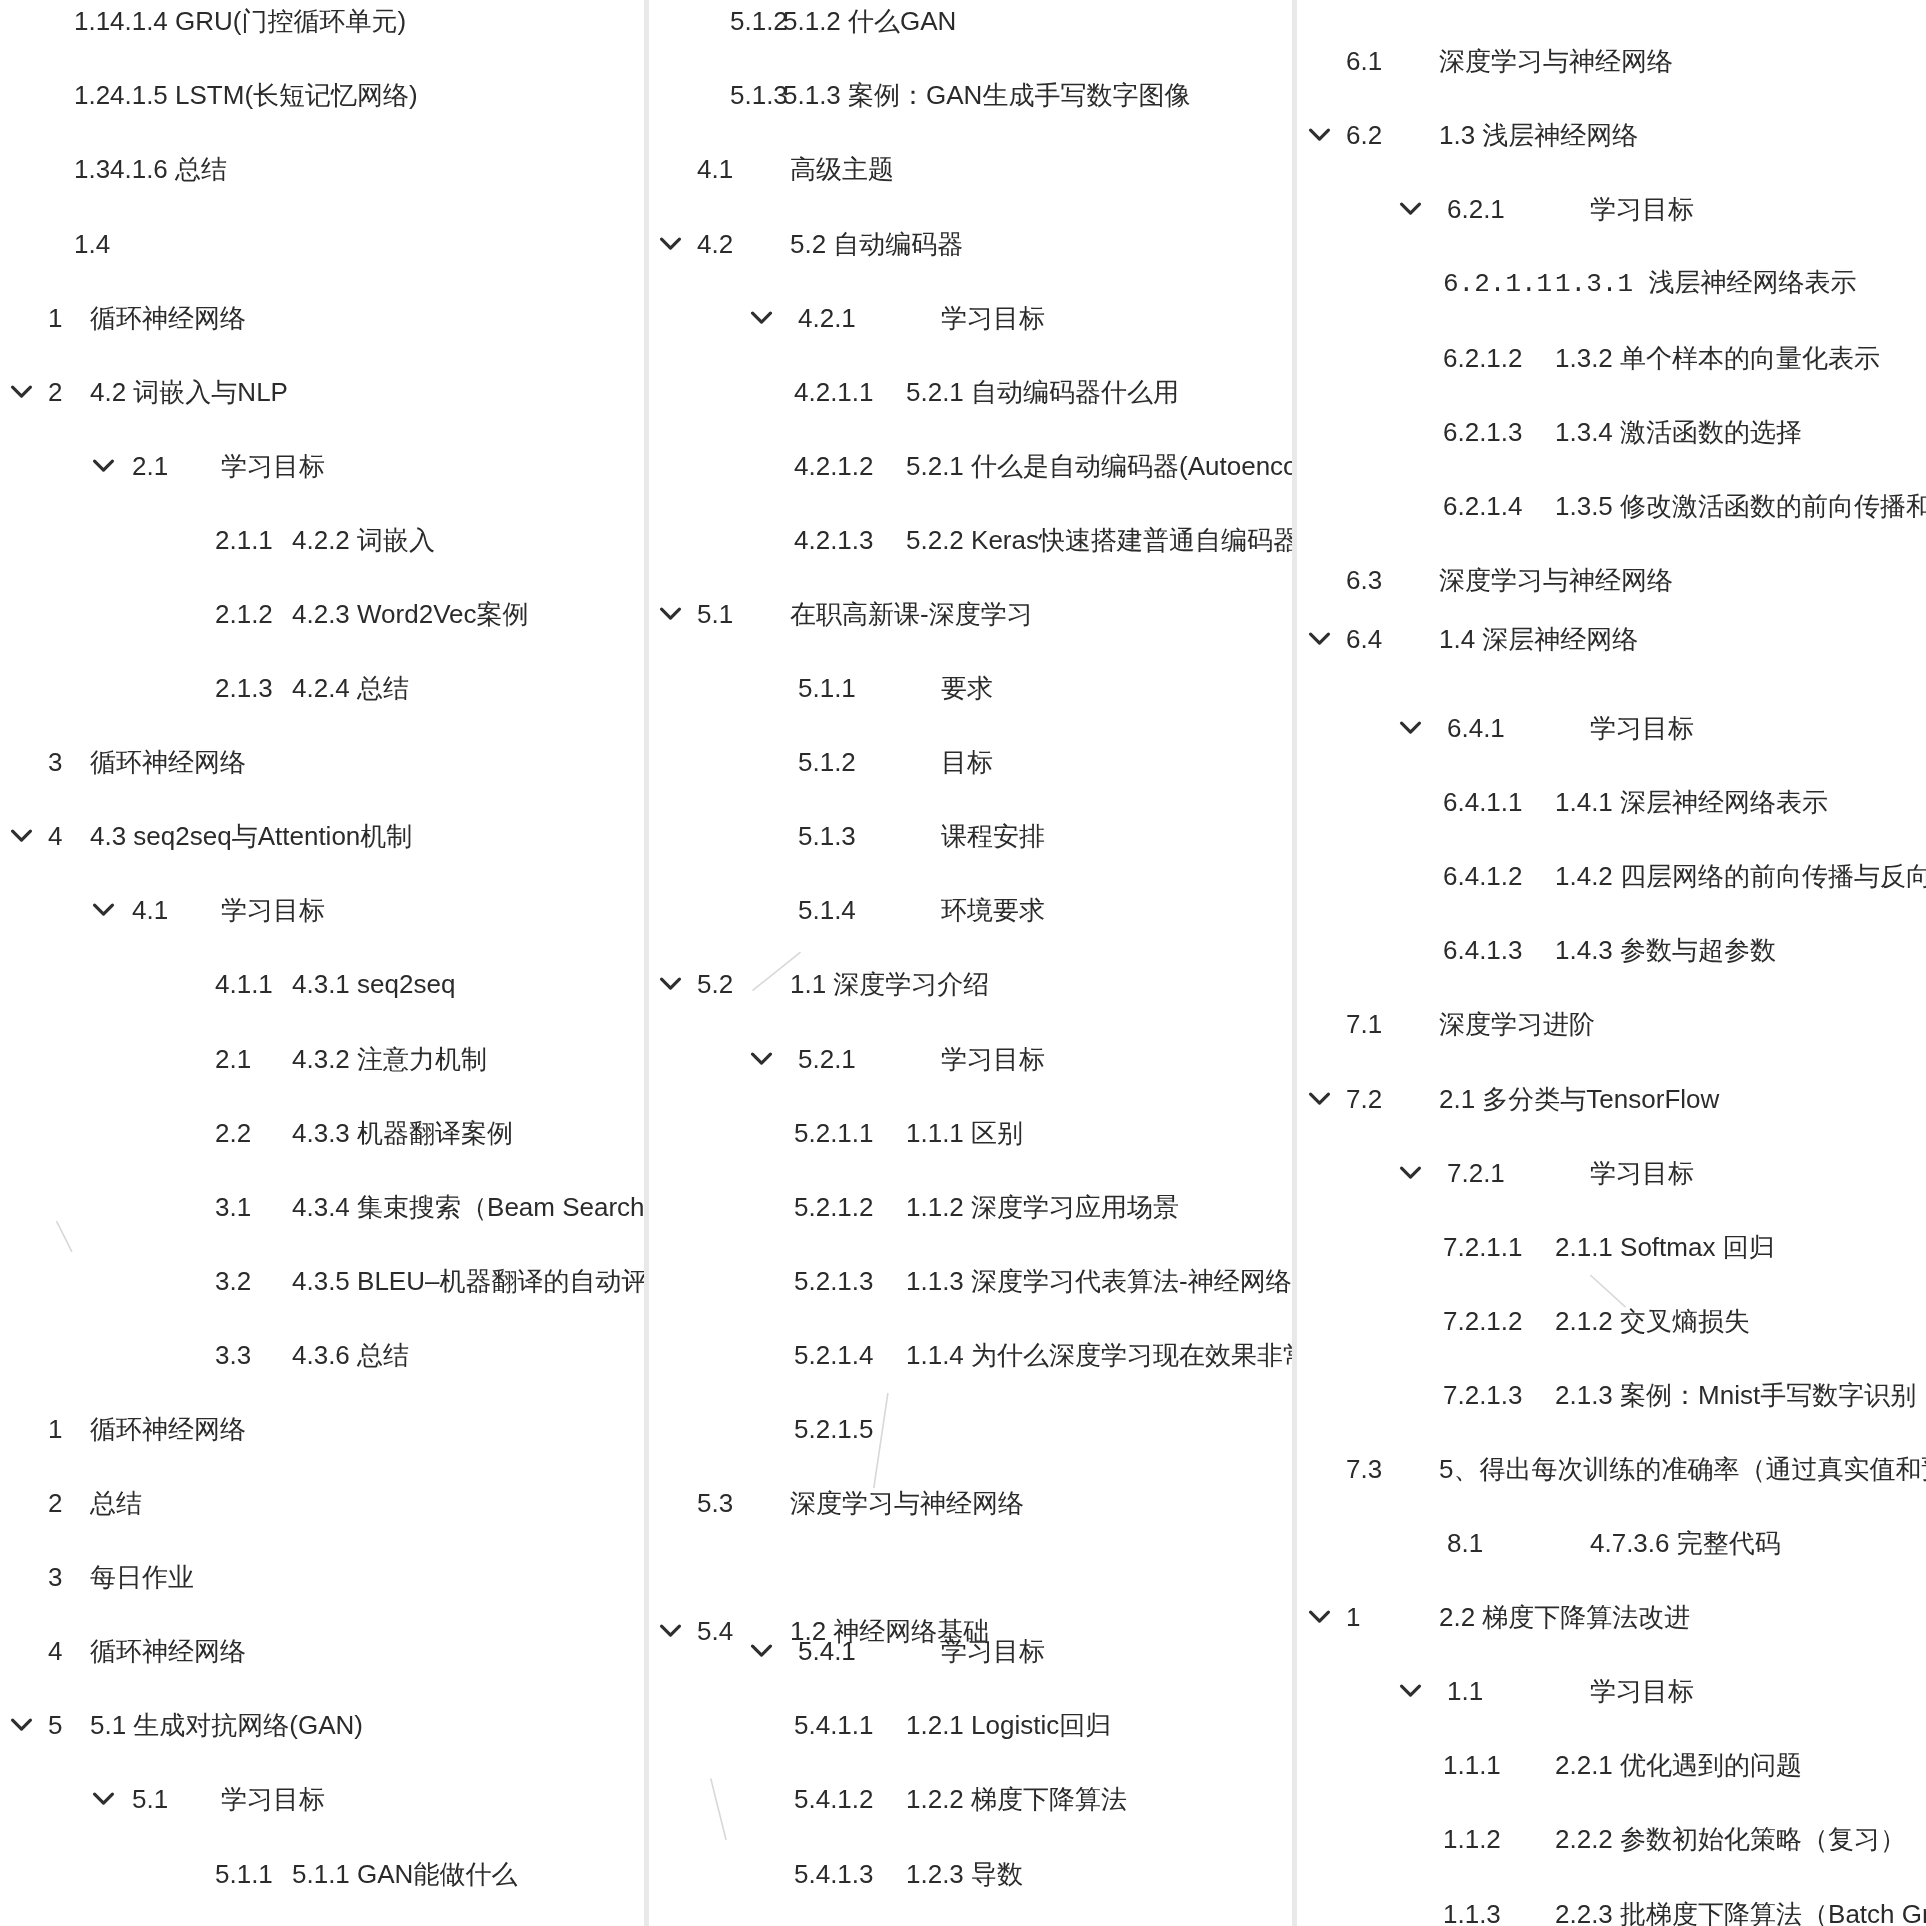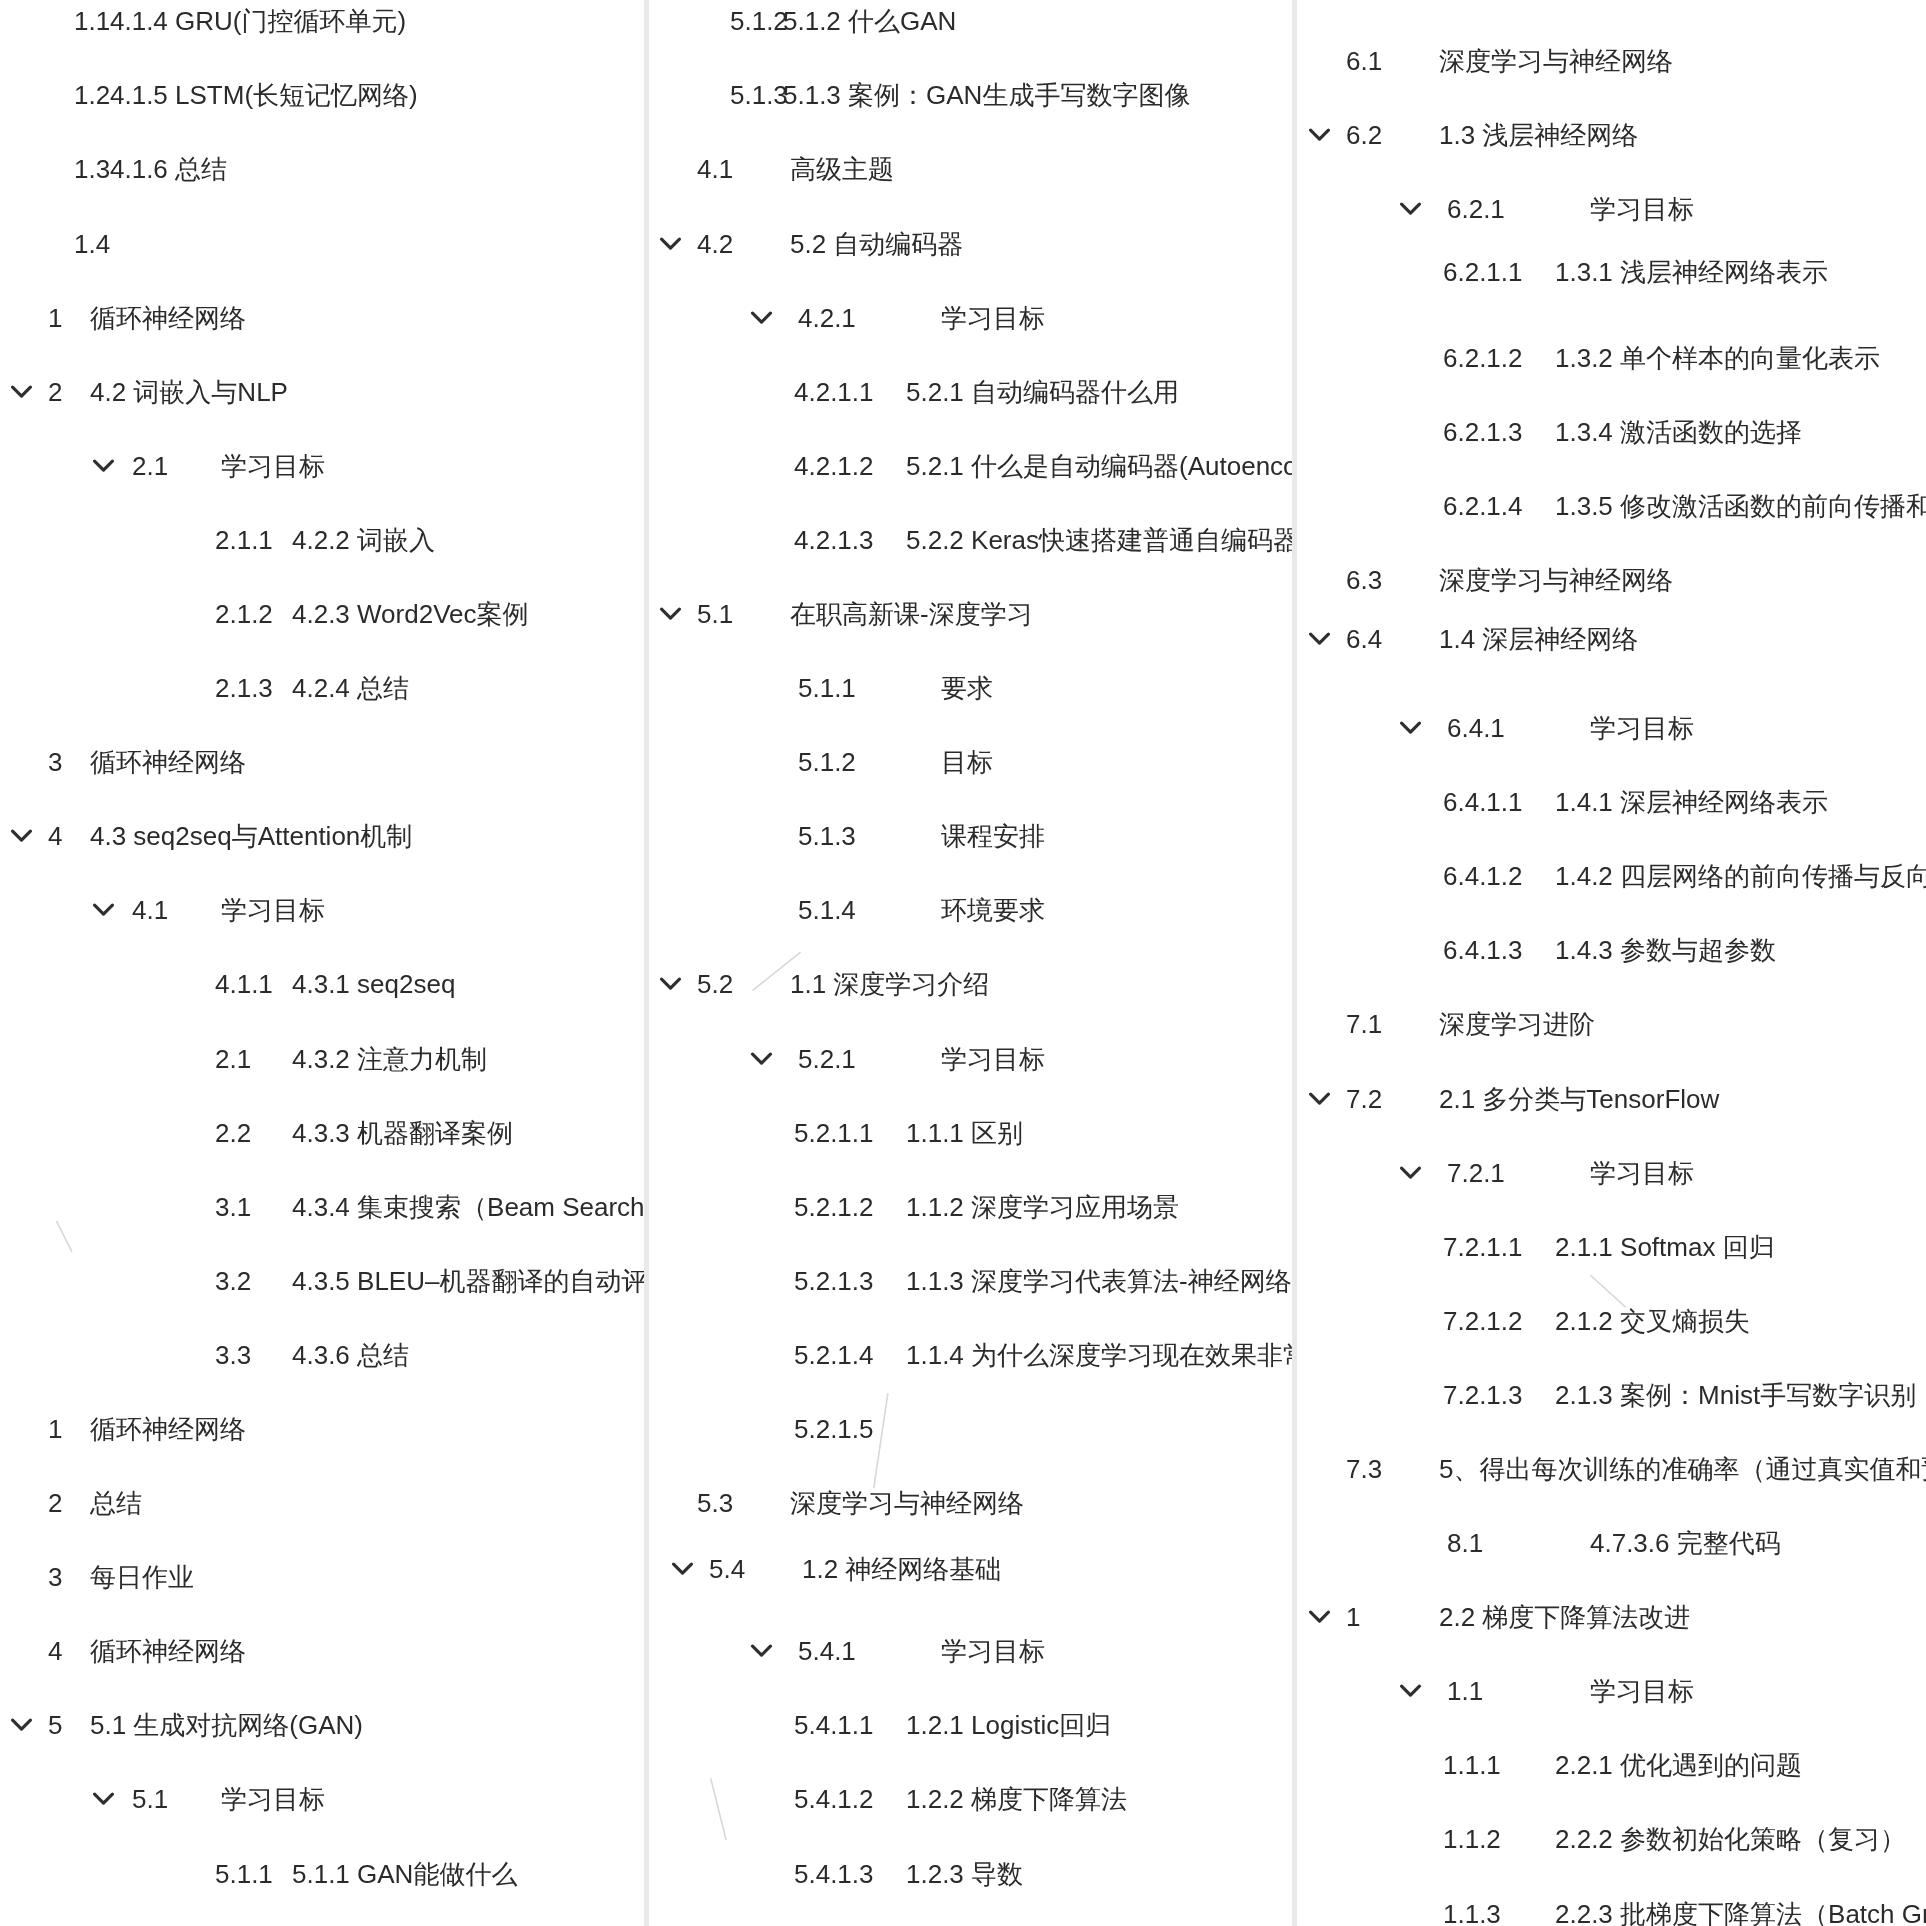--- a/index.html
+++ b/index.html
@@ -293,21 +293,21 @@
         <span class="title">1.1.4 为什么深度学习现在效果非常好</span>
       </div>
       <div class="row lv-3" style="top: 1392px;">
         <span class="num">5.2.1.5</span>
         <span class="title"></span>
       </div>
       <div class="row lv-1" style="top: 1466px;">
         <span class="num">5.3</span>
         <span class="title">深度学习与神经网络</span>
       </div>
-      <div class="row lv-1" style="top: 1532px; margin-left: 12px;">
+      <div class="row lv-1" style="top: 1594px;">
         <span class="chev">
           <svg width="23" height="15.4" viewBox="0 0 36 24" fill="none">
             <polyline points="4,5 18,19 32,5" stroke="#2f2f2f" stroke-width="5" stroke-linecap="round" stroke-linejoin="round"></polyline>
           </svg>
         </span>
         <span class="num">5.4</span>
         <span class="title">1.2 神经网络基础</span>
       </div>
       <div class="row lv-2" style="top: 1614px;">
         <span class="chev">
@@ -347,21 +347,21 @@
       </div>
       <div class="row lv-2" style="top: 132px;">
         <span class="chev">
           <svg width="23" height="15.4" viewBox="0 0 36 24" fill="none">
             <polyline points="4,5 18,19 32,5" stroke="#2f2f2f" stroke-width="5" stroke-linecap="round" stroke-linejoin="round"></polyline>
           </svg>
         </span>
         <span class="num">6.2.1</span>
         <span class="title">学习目标</span>
       </div>
-      <div class="row lv-3" style="top: 195px;">
+      <div class="row lv-3" style="top: 207px; font-family: Liberation Mono, monospace;">
         <span class="num">6.2.1.1</span>
         <span class="title">1.3.1 浅层神经网络表示</span>
       </div>
       <div class="row lv-3" style="top: 281px;">
         <span class="num">6.2.1.2</span>
         <span class="title">1.3.2 单个样本的向量化表示</span>
       </div>
       <div class="row lv-3" style="top: 355px;">
         <span class="num">6.2.1.3</span>
         <span class="title">1.3.4 激活函数的选择</span>

